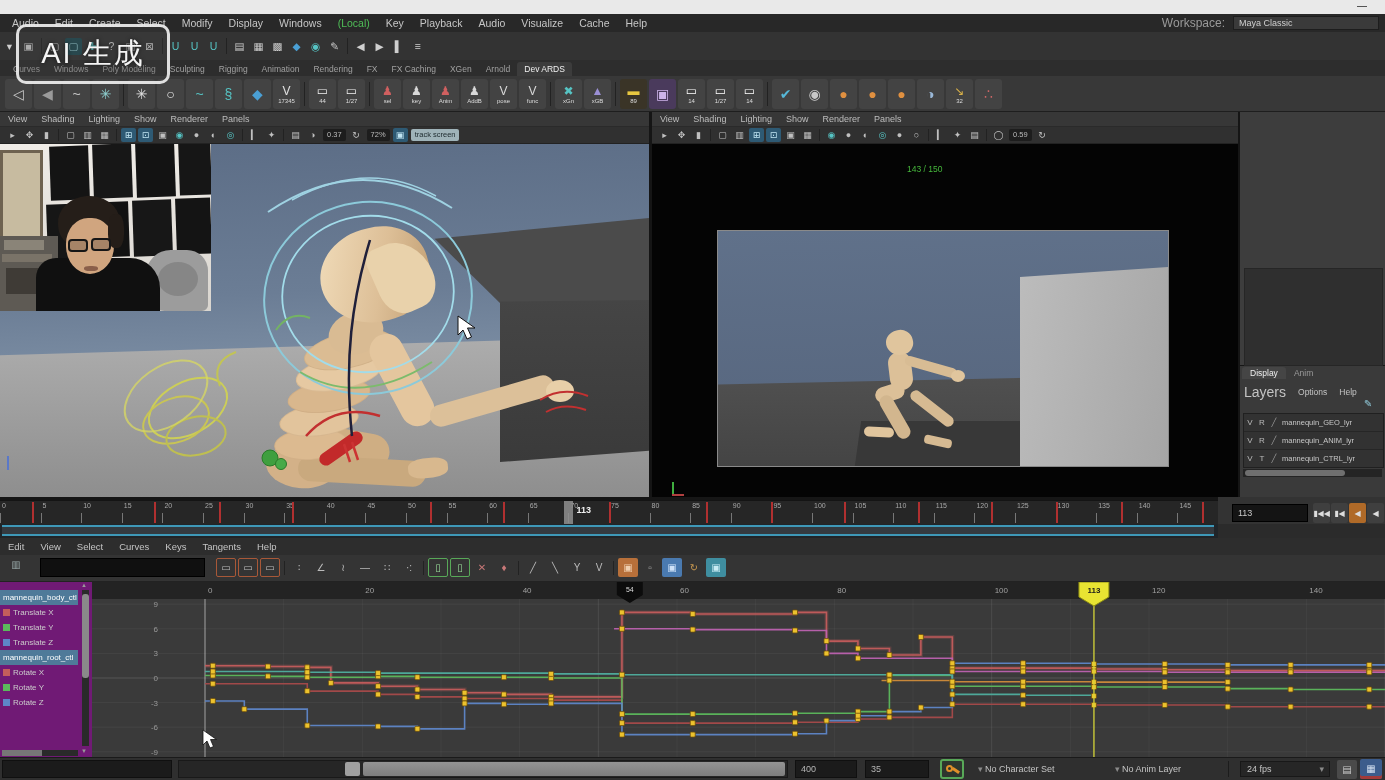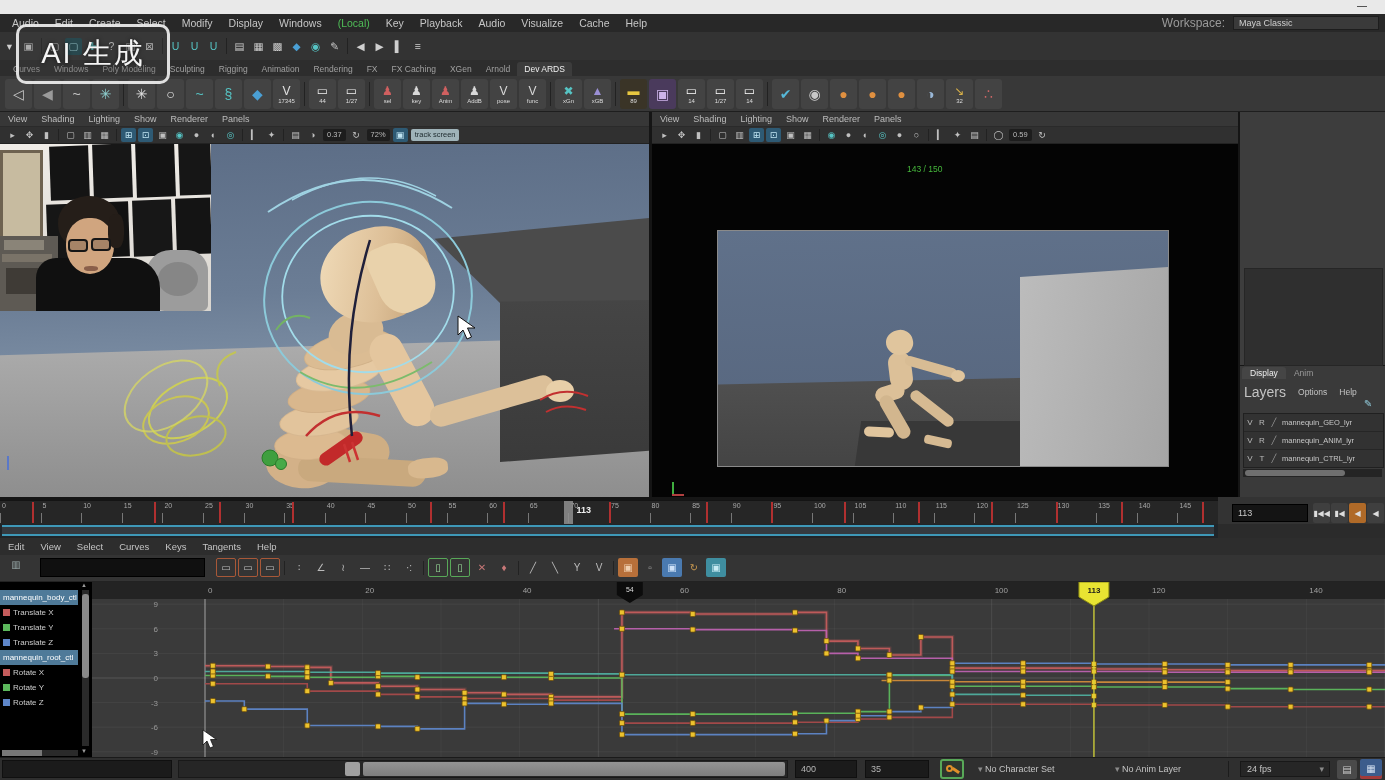--- a/index.html
+++ b/index.html
@@ -32,21 +32,21 @@
   #range-bar{position:absolute;left:2px;top:1px;width:1212px;height:11px;background:#343a40;border-top:2px solid #3e98b8;border-bottom:2px solid #3e98b8;box-sizing:border-box;}
   #playback-panel{left:1218px;top:497px;width:167px;height:41px;background:#333;}
   #frame-field{position:absolute;left:14px;top:7px;width:76px;height:18px;background:#141414;border:1px solid #000;color:#c8c8c8;font-size:9px;line-height:17px;padding-left:5px;box-sizing:border-box;}
   #transport{position:absolute;left:94px;top:6px;display:flex;}
   .tbtn{width:17px;height:20px;margin-left:1px;background:#3f3f3f;border-radius:2px;color:#ddd;font-size:8px;display:flex;align-items:center;justify-content:center;}
   #graph-editor{left:0;top:538px;width:1385px;height:219px;background:#303030;}
   #ge-menubar{position:absolute;left:0;top:0;width:1385px;height:17px;background:#2d2d2d;display:flex;align-items:center;padding-left:8px;box-sizing:border-box;}
   #ge-toolbar{position:absolute;left:0;top:17px;width:1385px;height:26px;background:#343434;border-bottom:1px solid #222;}
   #ge-stats{position:absolute;left:40px;top:3px;width:165px;height:19px;background:#101010;border:1px solid #000;color:#bbb;font-size:9px;line-height:18px;padding-left:5px;box-sizing:border-box;}
   .geicon{width:20px;height:19px;margin:0 1px;border-radius:2px;display:flex;align-items:center;justify-content:center;font-size:10px;color:#bbb;box-sizing:border-box;}
-  #ge-outliner{position:absolute;left:0;top:44px;width:92px;height:175px;background:#000000;overflow:hidden;}
+  #ge-outliner{position:absolute;left:0;top:44px;width:92px;height:175px;background:#701a75;overflow:hidden;}
   .ge-row{height:15px;font-size:8px;line-height:15px;display:flex;align-items:center;padding-left:3px;white-space:nowrap;overflow:hidden;}
   #graph-panel{position:absolute;left:92px;top:44px;width:1293px;height:175px;background:#3a3a3a;overflow:hidden;}
   #bottom-bar{left:0;top:757px;width:1385px;height:23px;background:#2f2f2f;border-top:1px solid #1a1a1a;}
   .bfield{position:absolute;background:#1b1b1b;border:1px solid #101010;color:#b5b5b5;font-size:9px;line-height:16px;padding-left:5px;box-sizing:border-box;height:18px;top:2px;}
   .bdrop{position:absolute;top:3px;height:16px;color:#c4c4c4;font-size:9px;line-height:16px;white-space:nowrap;}
   #watermark{left:415px;top:372px;width:760px;font-size:27px;font-weight:bold;color:#2b4fd0;letter-spacing:9px;text-shadow:1px 1px 0 #16275e;z-index:50;white-space:nowrap;}
   #ai-badge{left:16px;top:24px;width:148px;height:54px;border:3px solid rgba(238,238,238,.92);border-radius:10px;background:rgba(70,70,70,.25);z-index:60;display:flex;align-items:center;justify-content:center;color:#f4f4f4;font-size:29px;letter-spacing:2px;text-shadow:0 0 4px rgba(0,0,0,.6);}
   .layer-tab{font-size:8.5px;color:#9a9a9a;padding:1px 8px;}
   .layer-tab.active{color:#eee;background:#454545;border-radius:3px 3px 0 0;}
   .layer-row{height:17px;display:flex;align-items:center;background:#323232;border-bottom:1px solid #262626;font-size:7.5px;color:#c8c8c8;}

